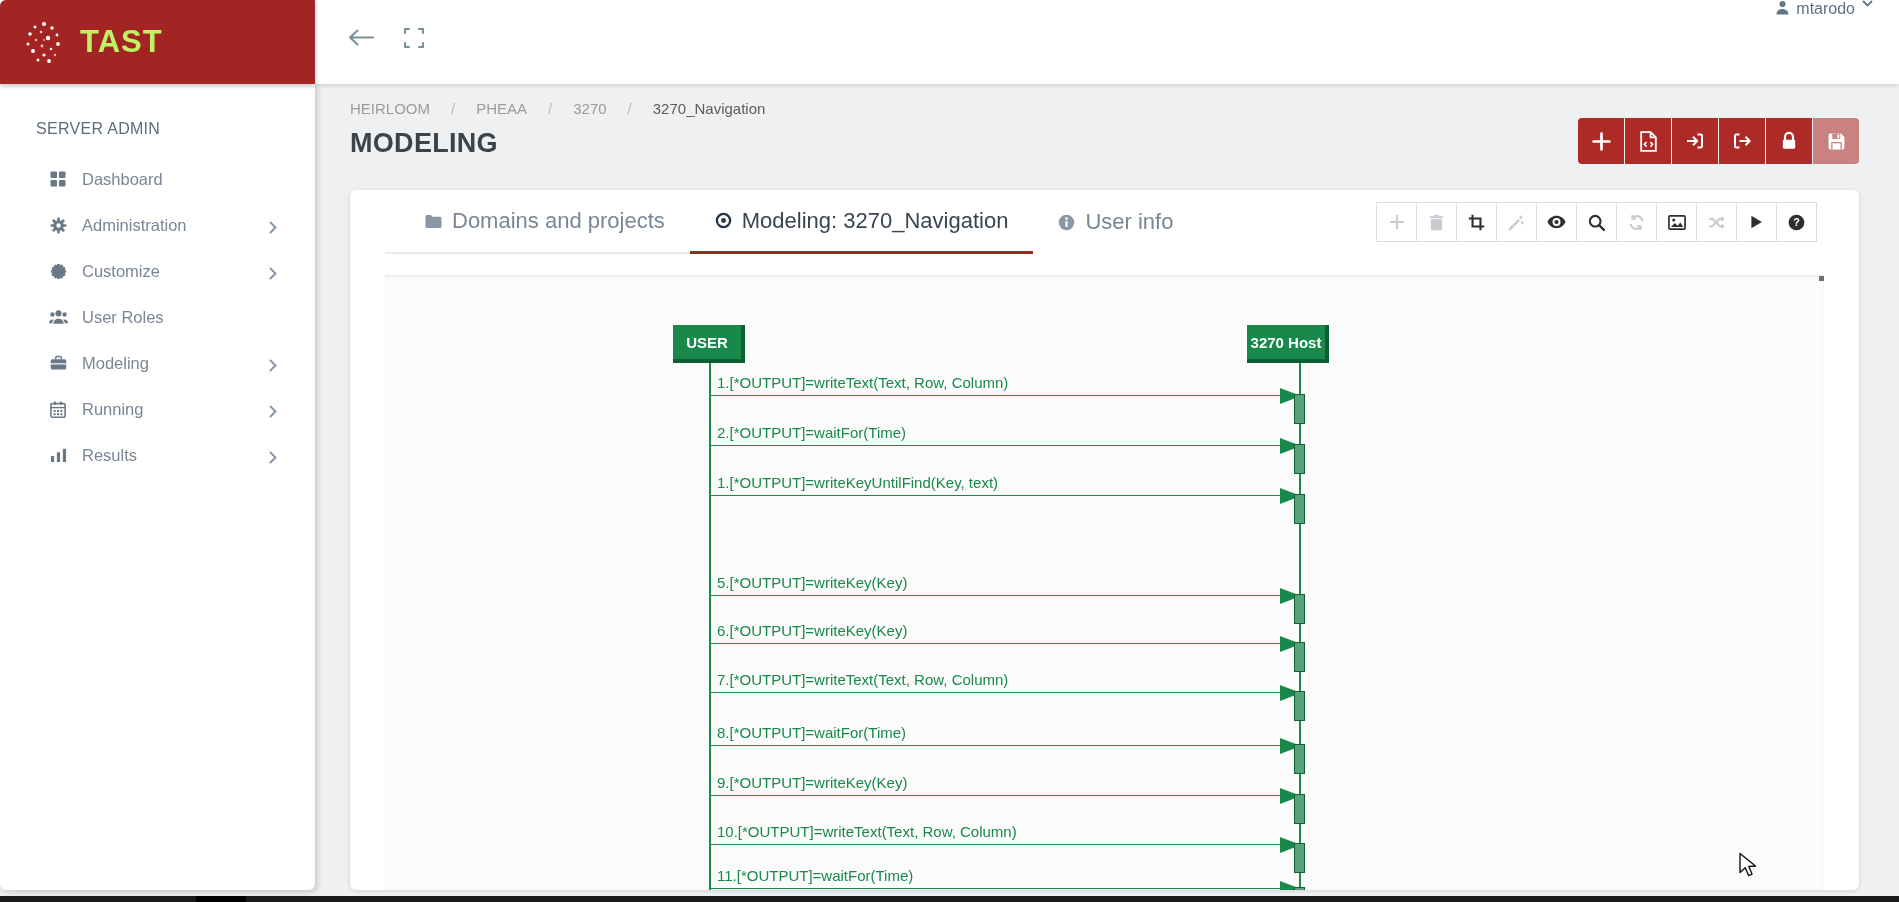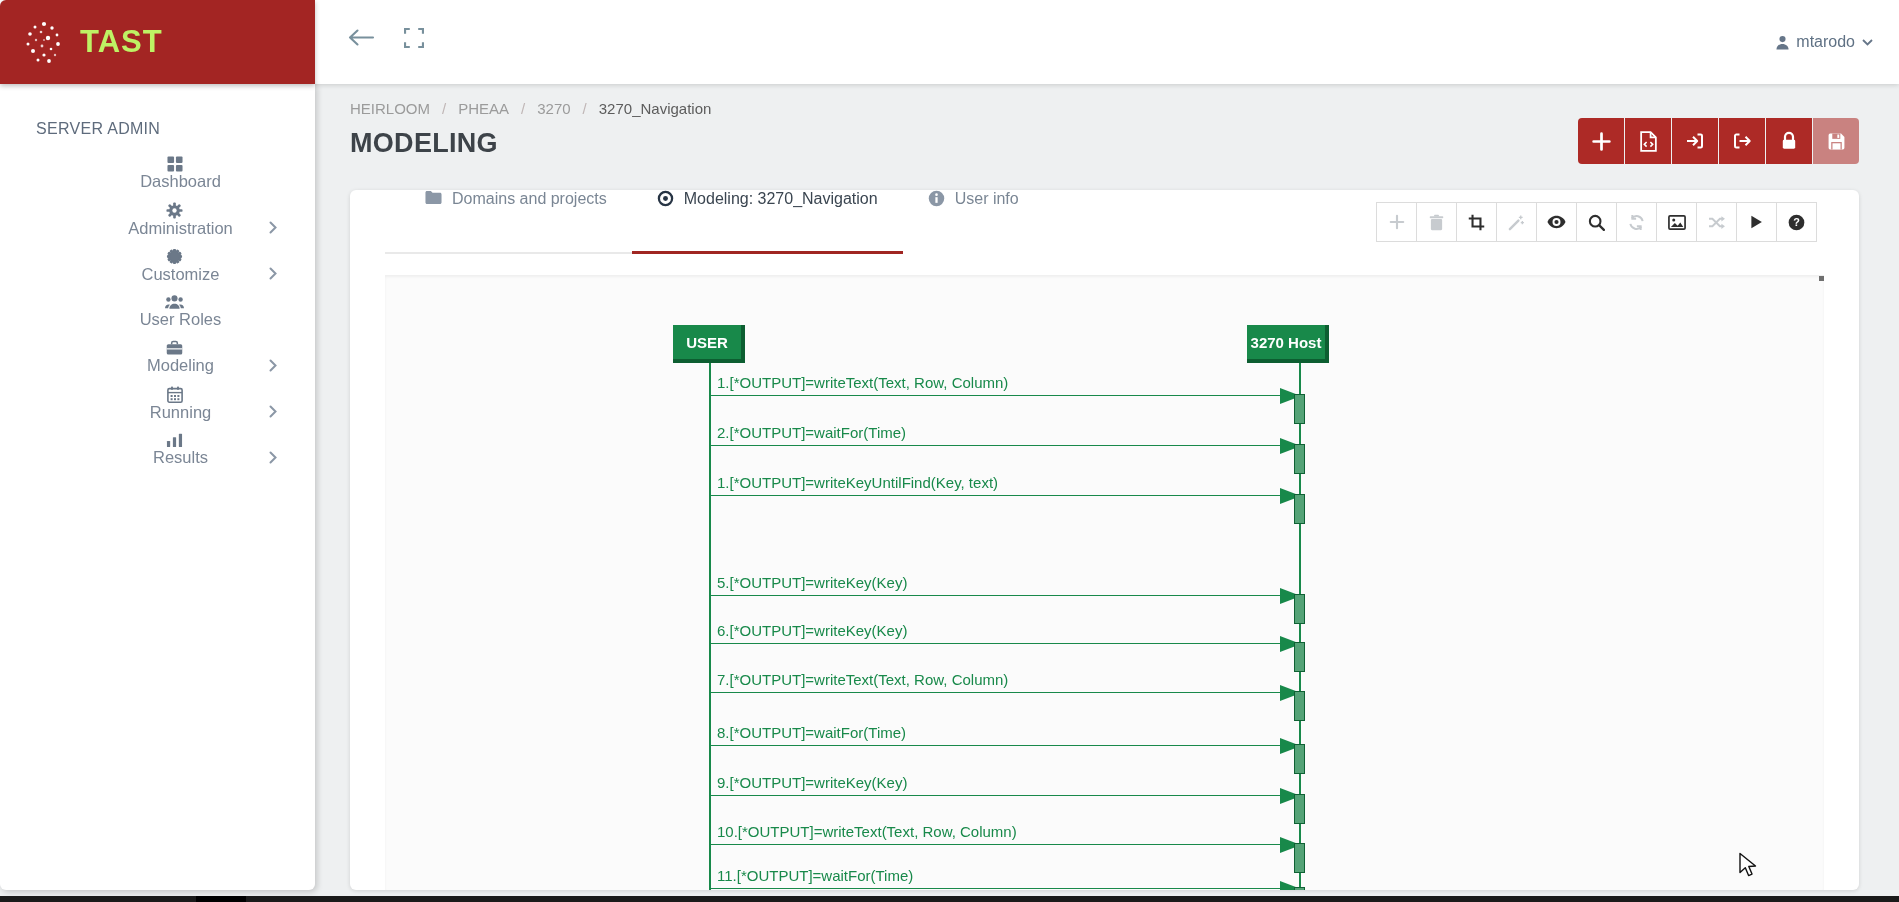--- a/index.html
+++ b/index.html
@@ -5,59 +5,59 @@
   * { margin:0; padding:0; box-sizing:border-box; }
   html,body { width:1899px; height:902px; overflow:hidden; }
   body { font-family:"Liberation Sans", sans-serif; background:#eef0f1; }
   .page { position:relative; width:1899px; height:902px; background:#eef0f1; overflow:hidden; }
 
   
   .topbar { position:absolute; left:0; top:0; width:1899px; height:84px; background:#fff;
             box-shadow:0 1px 5px rgba(0,0,0,.16); z-index:5; }
   .back-btn { position:absolute; left:347px; top:29px; cursor:pointer; }
   .fullscreen-btn { position:absolute; left:404px; top:28px; cursor:pointer; }
-  .user-menu { position:absolute; right:26px; top:0; height:84px; display:flex; align-items:center; gap:7px;
+  .user-menu { position:absolute; right:26px; top:0; height:84px; display:flex; align-items:flex-start; gap:7px;
                color:#5f7184; font-size:16px; cursor:pointer; }
 
   
   .logo-block { position:absolute; left:0; top:0; width:315px; height:84px; background:#a32523;
                 border-radius:6px 0 0 0; z-index:7; display:flex; align-items:center; padding-left:22px;
                 box-shadow:0 2px 5px rgba(0,0,0,.25); }
   .logo-text { color:#bef264; font-size:31px; font-weight:bold; letter-spacing:1px; margin-left:14px; }
 
   
   .sidebar { position:absolute; left:0; top:84px; width:315px; height:806px; background:#fff;
              box-shadow:2px 2px 6px rgba(0,0,0,.18); z-index:6; border-radius:0 0 6px 6px; }
   .sidebar-section { padding:36px 0 18px 36px; color:#5e6b7c; font-size:16px; letter-spacing:.3px; }
   .nav-item { position:relative; height:46px; display:flex; align-items:center; padding-left:46px;
-              color:#7b8695; font-size:16.5px; cursor:pointer;flex-direction:column; }
+              color:#7b8695; font-size:16.5px; cursor:pointer; }
   .nav-item .nav-icon { width:24px; display:flex; justify-content:center; margin-right:12px; }
   .nav-item .chevron { position:absolute; right:38px; top:17px; }
 
   
   .head-area { position:absolute; left:350px; right:40px; top:100px; z-index:2; }
-  .breadcrumb { font-size:15px; color:#9b9b9b; display:flex; gap:12px; align-items:center; }
+  .breadcrumb { font-size:15px; color:#9b9b9b; display:flex; gap:21px; align-items:center; }
   .breadcrumb .crumb { cursor:pointer; }
   .breadcrumb .sep { color:#c0b6b6; }
   .breadcrumb .current { color:#5c5c5c; }
   .title-row { display:flex; justify-content:space-between; align-items:flex-start; margin-top:11px; }
   .page-title { font-size:27px; font-weight:600; color:#3d4349; letter-spacing:.3px; }
 
   .action-group { display:flex; gap:1px; border-radius:4px; overflow:hidden; margin-top:-10px; }
   .action-btn { width:46px; height:46px; background:#ad2a26; display:flex; align-items:center;
                 justify-content:center; cursor:pointer; border:none; }
   .action-btn.disabled { background:#c98280; }
 
   
   .card { position:absolute; left:350px; top:190px; width:1509px; height:700px; background:#fff;
           border-radius:6px; box-shadow:0 1px 4px rgba(0,0,0,.13); z-index:1; }
   .card-top { display:flex; align-items:stretch; height:64px; }
   .tabs { display:flex; align-items:stretch; margin-left:35px; }
   .tab-lead { width:15px; border-bottom:2px solid #e9e9e9; }
-  .tab { display:flex; align-items:flex-start; gap:10px; padding:0 25px; font-size:16px; color:#7a8694;
+  .tab { display:flex; align-items:center; gap:10px; padding:0 25px; font-size:22px; color:#7a8694;
          cursor:pointer; border-bottom:2px solid #e9e9e9; }
   .tab.active { color:#3a4550; border-bottom:3px solid #a02622; }
   .tab.last { border-bottom:none; }
 
   .dtoolbar { margin-left:auto; margin-right:42px; display:flex; align-items:center; }
   .tool-btn { width:41px; height:40px; background:#fff; border:1px solid #dcdcdc; margin-left:-1px;
               display:flex; align-items:center; justify-content:center; color:#2e2e2e; cursor:pointer; }
   .tool-btn.disabled { color:#c7cbcf; cursor:default; }
 
   

